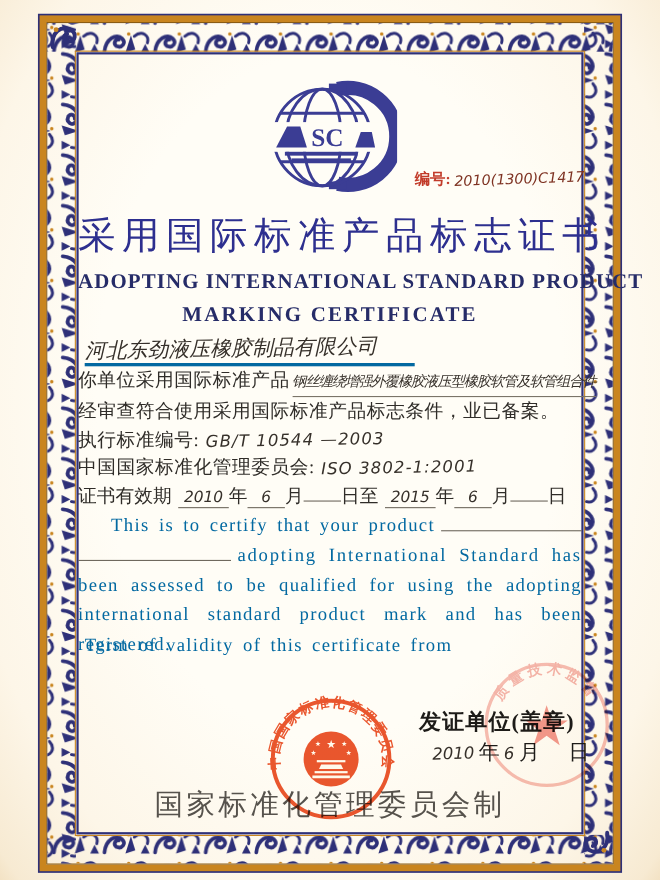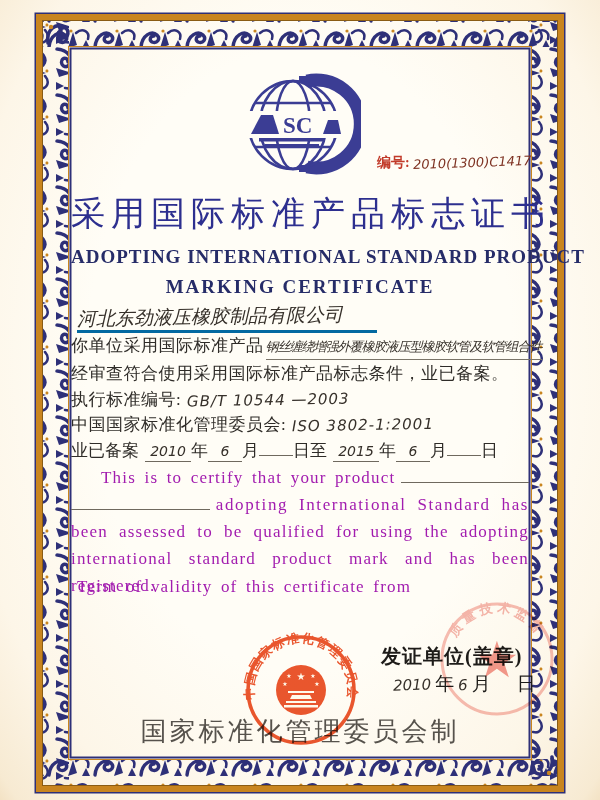--- a/index.html
+++ b/index.html
@@ -44,21 +44,21 @@
   .para2{left:0;top:312px;width:458px;}
   .stdline{display:flex;align-items:baseline;}
   .exec{left:0;top:338px;width:458px;}
   .intl{left:0;top:363px;width:458px;}
   .stdline .hw{font-size:15px;margin-left:6px;transform:rotate(-1deg);letter-spacing:1px;}
   .validity{left:0;top:389px;width:458px;display:flex;align-items:baseline;font-size:17px;}
   .blank{display:inline-block;border-bottom:1px solid #6f695e;text-align:center;}
   .blank .hw{font-size:14px;}
   .b-yr{width:46px;} .b-mo{width:34px;} .b-day{width:34px;}
   .gap6{display:inline-block;width:6px;}
-  .en{font-size:17px;color:#a21caf;letter-spacing:1.2px;word-spacing:3px;line-height:27px;white-space:nowrap;}
+  .en{font-size:17px;color:#0369a1;letter-spacing:1.2px;word-spacing:3px;line-height:27px;white-space:nowrap;}
   .en-just{letter-spacing:1.6px;word-spacing:5px;}
   .enl{left:0;width:458px;display:flex;align-items:baseline;}
   .en1{top:414px;} .en2{top:441px;} .en3{top:468px;} .en4{top:495px;} .en5{top:523px;flex-direction:column;} .en6{top:551px;}
   .enl .fillblank{flex:1;border-bottom:1px solid #6f695e;margin-left:6px;}
   .enl .leadblank{display:inline-block;width:152px;border-bottom:1px solid #6f695e;margin-right:6px;}
   .enl .indent{display:inline-block;width:30px;}
   .en-full{display:block;text-align:justify;text-align-last:justify;white-space:normal;}
   .issue-label{left:310px;top:593px;font-size:20px;font-weight:bold;color:#1d1b18;letter-spacing:1px;white-space:nowrap;}
   .issue-date{left:318px;top:621px;font-size:19px;color:#1d1b18;white-space:nowrap;display:flex;align-items:baseline;}
   .issue-date .hw{font-size:15px;margin:0 4px;transform:rotate(-2deg);}
@@ -157,21 +157,21 @@
     <span>执行标准编号:</span>
     <span class="hw">GB/T 10544 —2003</span>
   </div>
 
   <div class="abs intl cnline stdline">
     <span>中国国家标准化管理委员会:</span>
     <span class="hw">ISO 3802-1:2001</span>
   </div>
 
   <div class="abs validity">
-    <span>业已备案</span>
+    <span>证书有效期</span>
     <span class="gap6"></span>
     <span class="blank b-yr"><span class="hw">2010</span></span>
     <span>年</span>
     <span class="blank b-mo"><span class="hw">6</span></span>
     <span>月</span>
     <span class="blank b-day"></span>
     <span>日至</span>
     <span class="gap6"></span>
     <span class="blank b-yr"><span class="hw">2015</span></span>
     <span>年</span>

